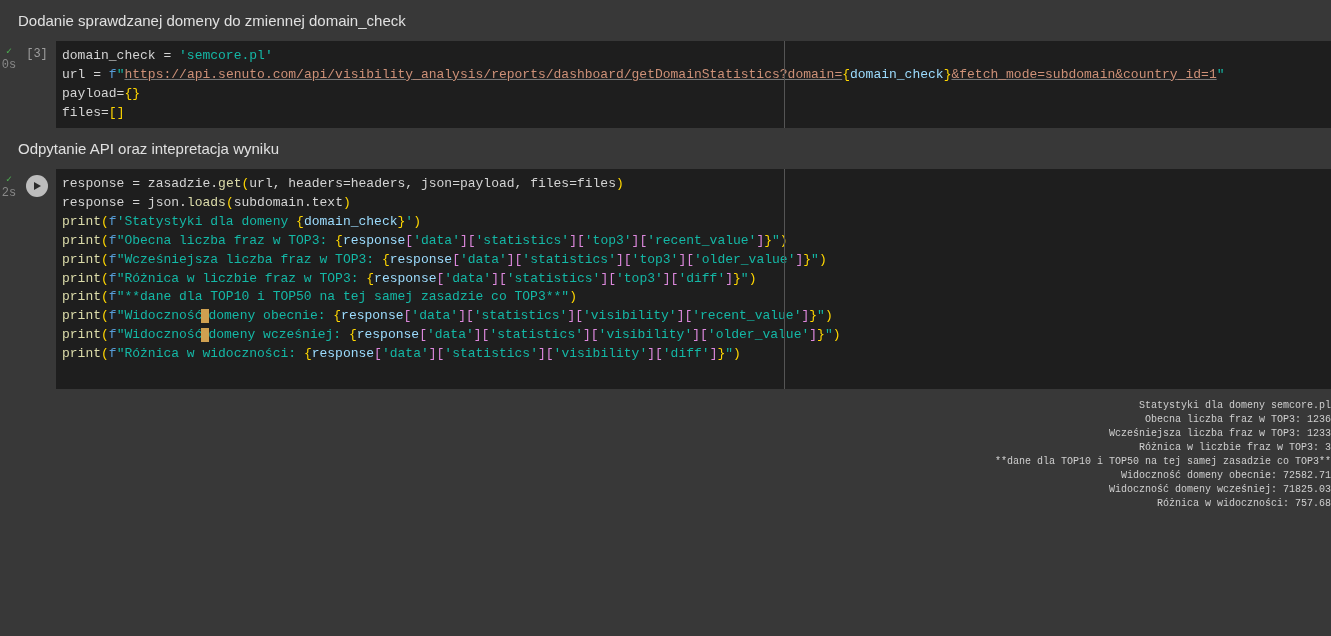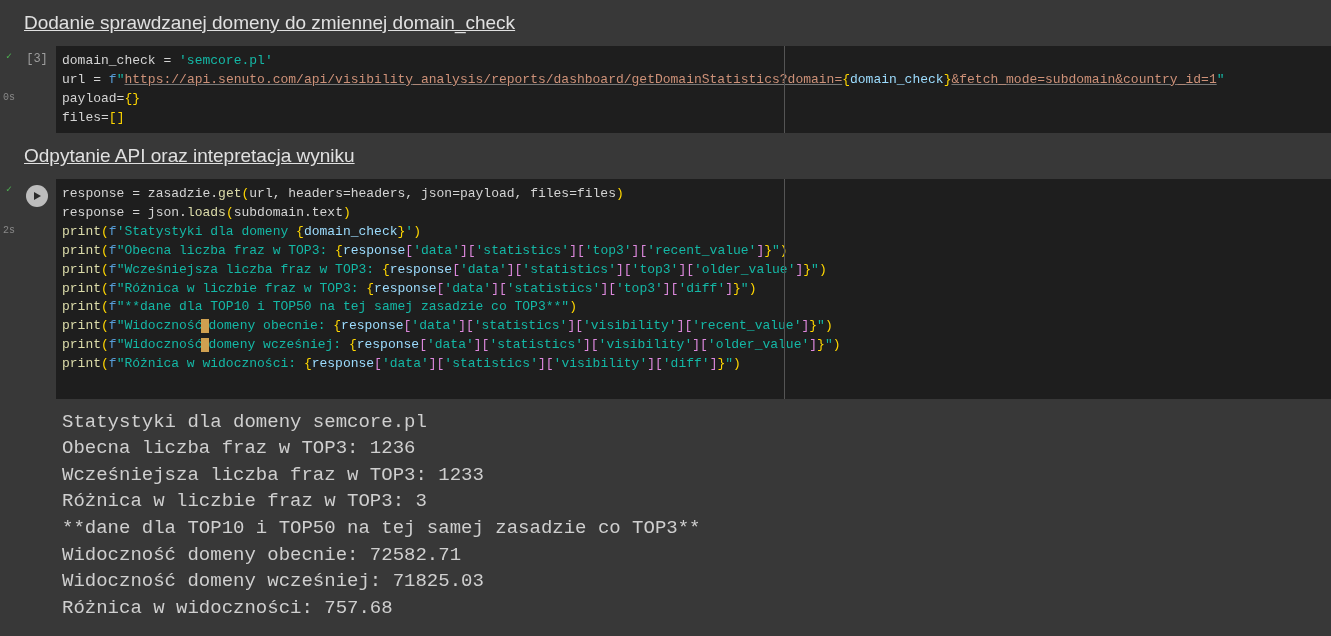--- a/index.html
+++ b/index.html
@@ -7,49 +7,47 @@
     background: #383838;
     font-family: 'Menlo', 'Monaco', 'Courier New', monospace;
     font-size: 13px;
     color: #d4d4d4;
     width: 1331px;
     height: 636px;
     overflow: hidden;
   }
   .heading {
     font-family: -apple-system, Arial, sans-serif;
-    font-size: 19px;
+    font-size: 15px;
     color: #e0e0e0;
-    padding: 12px 0 12px 24px;
+    padding: 12px 0 12px 18px;
     font-weight: 400;
-    text-decoration: underline;
   }
   .cell {
     display: flex;
     background: #383838;
   }
   .gutter {
     width: 18px;
     display: flex;
     flex-direction: column;
     align-items: center;
     padding-top: 6px;
     gap: 2px;
   }
   .check-icon {
     color: #4caf50;
     font-size: 10px;
     line-height: 1;
   }
   .timing {
     color: #888;
-    font-size: 10px;
+    font-size: 12px;
     line-height: 1;
     writing-mode: horizontal-tb;
-    margin-top: 29px;
   }
   .prompt-area {
     width: 38px;
     display: flex;
     align-items: flex-start;
     justify-content: center;
     padding-top: 6px;
     color: #9e9e9e;
     font-size: 12px;
   }
@@ -80,21 +78,22 @@
     left: 728px;
     width: 1px;
     background: #555;
   }
   .output-area {
     background: #383838;
     padding: 10px 0 10px 62px;
     color: #cfcfcf;
     line-height: 1.4;
     white-space: pre;
-    font-size: 19px;
+    font-size: 10px;
+    text-align: right;
   }
   
   .s-id { color: #d4d4d4; }
   .s-op { color: #d4d4d4; }
   .s-str { color: #14b8a6; }
   .s-url { color: #ce9178; text-decoration: underline; text-decoration-color: #777;}
   .s-fprefix { color: #569cd6; }
   .s-brace { color: #ffd700; }
   .s-bracket { color: #dd88dd; }
   .s-paren { color: #ffd700; }

